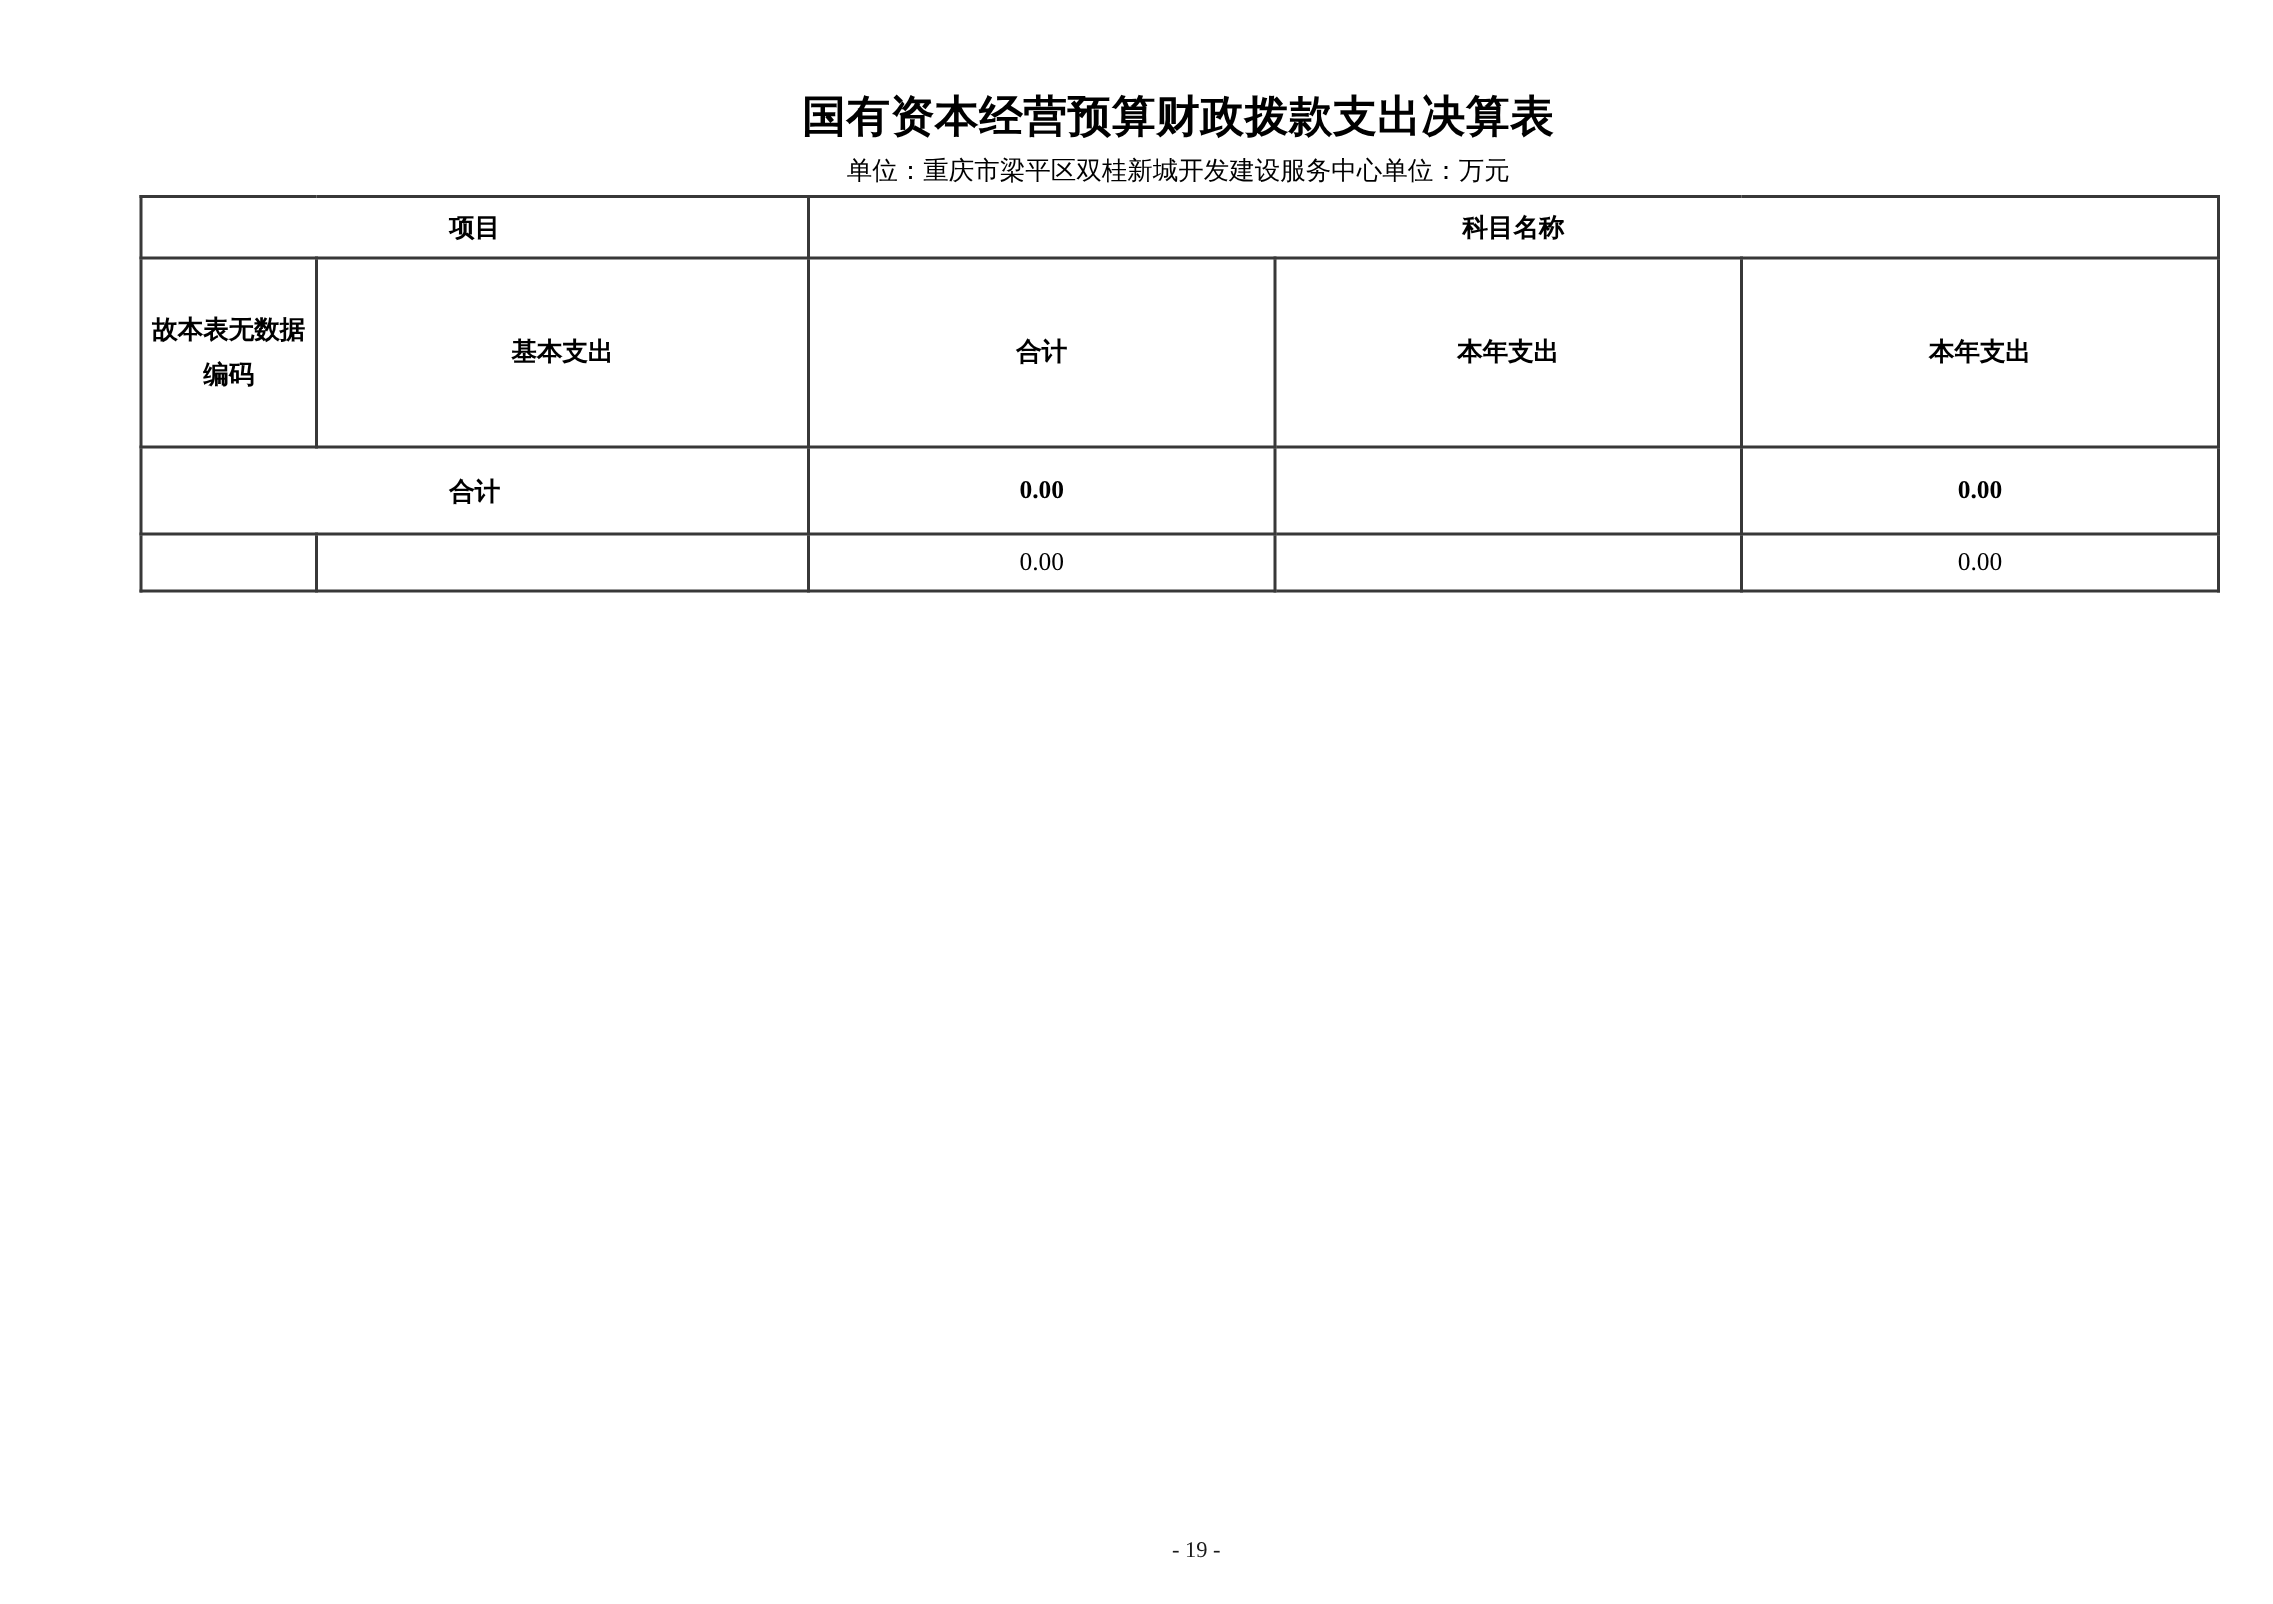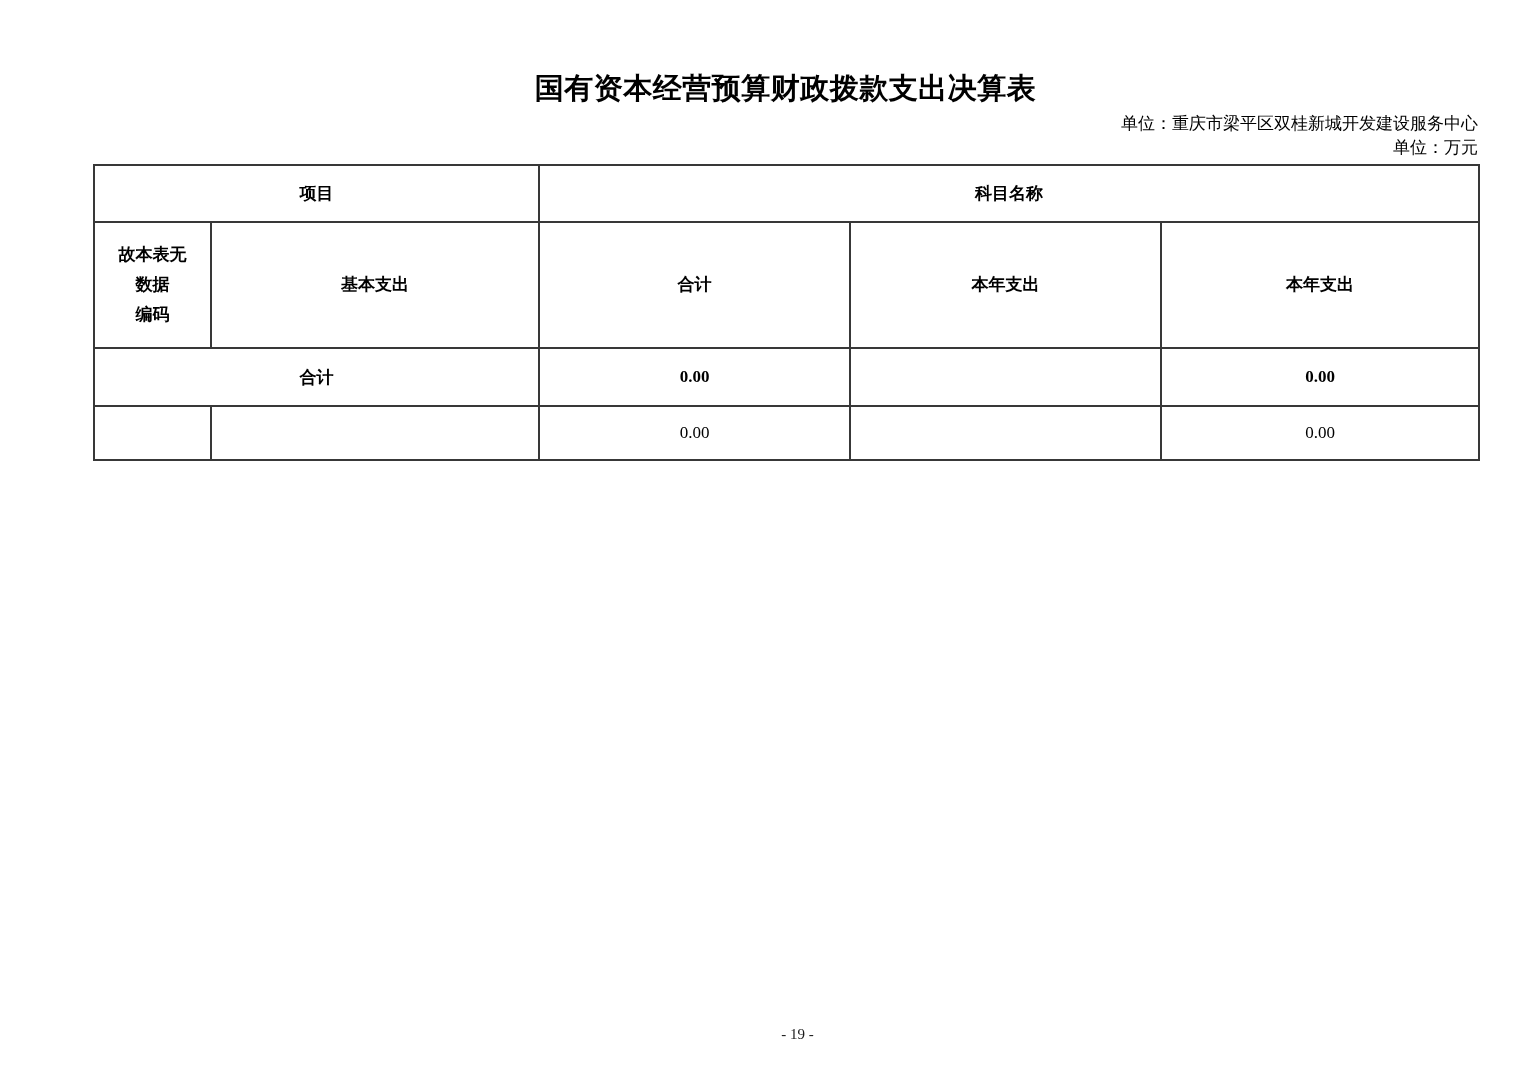--- a/index.html
+++ b/index.html
@@ -12,21 +12,21 @@
     width: 1515px;
     height: 1069px;
     position: relative;
     font-family: "Liberation Serif", "DejaVu Serif", serif;
     color: #000000;
     overflow: hidden;
   }
   .content {
     position: absolute;
     left: 93px;
-    top: 14px;
+    top: 4px;
     width: 1385px;
   }
   .doc-title {
     margin-top: 56px;
     text-align: center;
     font-size: 29px;
     font-weight: bold;
     line-height: 37px;
     letter-spacing: 0.5px;
   }
@@ -36,34 +36,33 @@
     font-size: 17px;
     line-height: 24px;
   }
   .meta-row {
     margin-top: 5px;
     display: flex;
     justify-content: center;
     align-items: flex-end;
     font-size: 17px;
     line-height: 24px;
-    flex-direction: column;
   }
   table.fin-table {
     margin-top: 4px;
     border-collapse: collapse;
     width: 1385px;
     table-layout: fixed;
   }
   table.fin-table td {
     border: 2px solid #383838;
     text-align: center;
     vertical-align: middle;
     font-size: 17px;
-    padding: 16px;
+    padding: 0;
     overflow: hidden;
   }
   tr.hrow1 td { height: 41px; font-weight: bold; }
   tr.hrow2 td { height: 126px; font-weight: bold; line-height: 30px; }
   tr.drow1 td { height: 58px; }
   tr.drow2 td { height: 38px; }
   td.num {
     text-align: right;
     padding-right: 13px;
     font-size: 16px;

